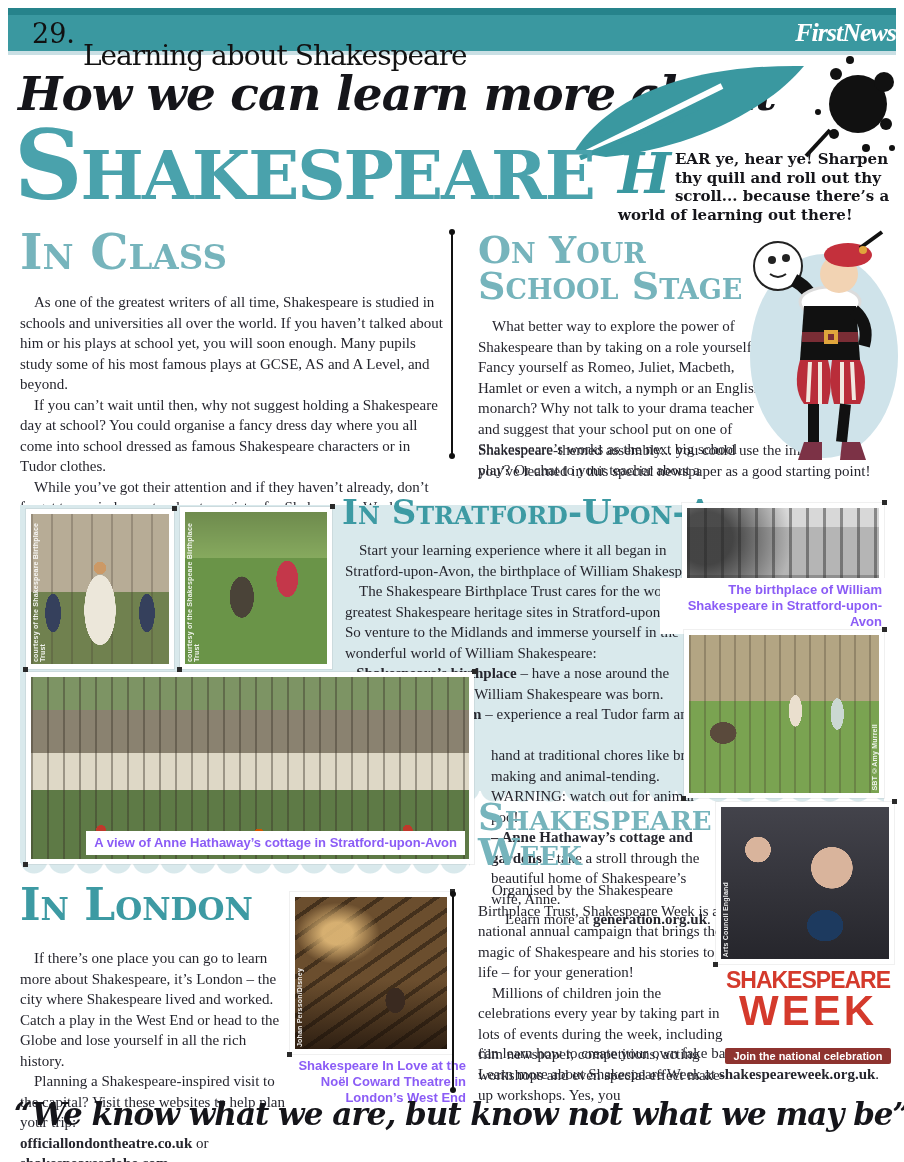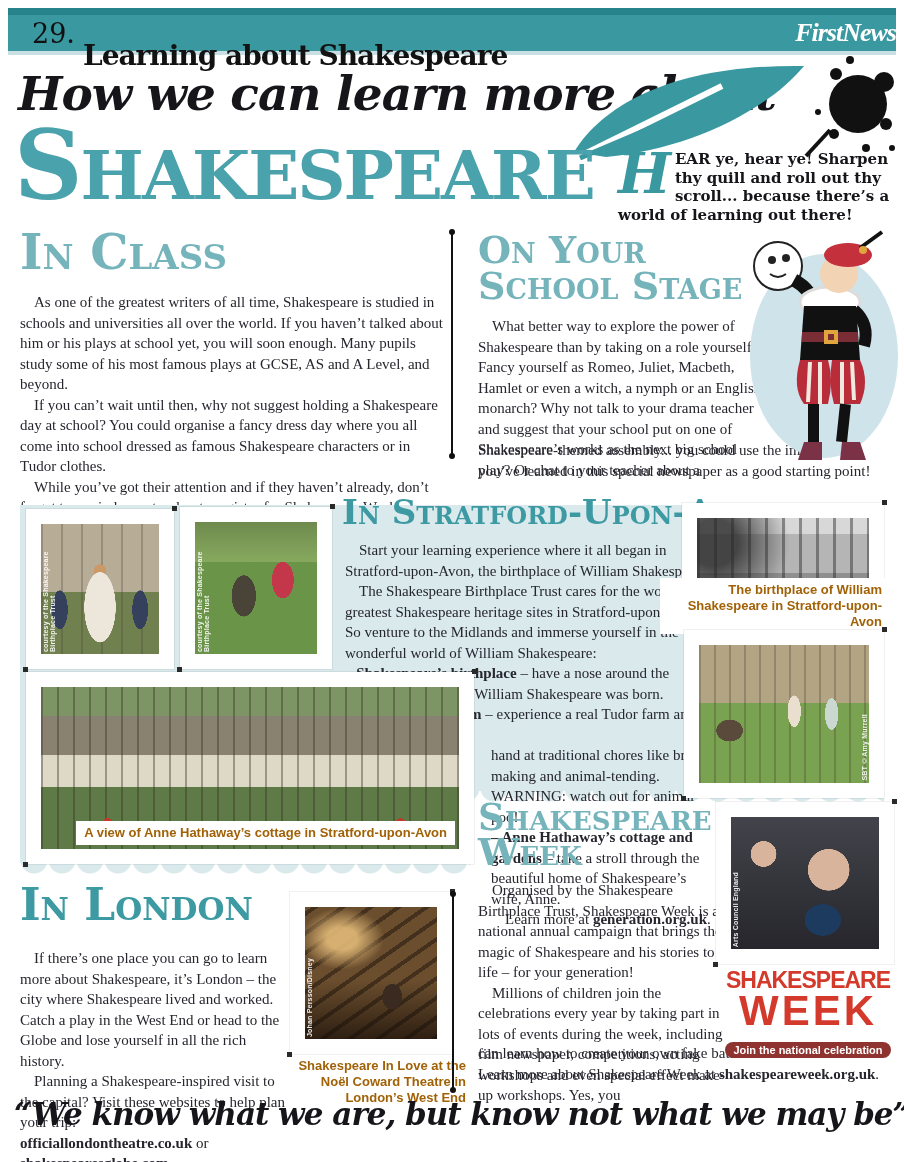--- a/index.html
+++ b/index.html
@@ -5,21 +5,21 @@
   html,body{margin:0;padding:0;background:#fff;}
   #page{position:relative;width:904px;height:1162px;background:#fff;overflow:hidden;
         font-family:"Liberation Serif",serif;color:#26262e;}
   .abs{position:absolute;}
 
   
   #header-band{left:8px;top:8px;width:888px;height:47px;background:#3a98a0;
     border-top:7px solid #26838b;border-bottom:4px solid #c9dfe4;box-sizing:border-box;
     display:flex;align-items:center;}
   #hdr-num{font-family:"DejaVu Serif",serif;font-size:27px;color:#111;margin-left:24px;}
-  #hdr-title{font-family:"DejaVu Serif",serif;font-weight:bold;font-size:28px;color:#121212;margin-left:8px;letter-spacing:-1px;margin-top:44px;}
+  #hdr-title{font-family:"DejaVu Serif",serif;font-weight:normal;font-size:28px;color:#121212;margin-left:8px;letter-spacing:-1px;margin-top:44px;}
   #hdr-brand{font-family:"Liberation Serif",serif;font-style:italic;font-weight:bold;font-size:26px;color:#fff;margin-left:auto;letter-spacing:-1px;}
   #hdr-focus{font-family:"Liberation Sans",sans-serif;font-weight:bold;font-size:19px;color:#fff;margin:0 14px 0 12px;letter-spacing:0.2px;}
 
   
   #script-title{left:18px;top:66px;font-family:"DejaVu Serif",serif;font-style:italic;font-weight:bold;
     font-size:47px;color:#15151a;letter-spacing:-1px;white-space:nowrap;}
   #big-title{left:14px;top:118px;font-family:"DejaVu Serif",serif;font-weight:bold;font-variant:small-caps;
     font-size:95px;line-height:1;color:#4aa2ac;letter-spacing:-2px;white-space:nowrap;}
   #hear-block{left:618px;top:150px;width:282px;font-family:"DejaVu Serif",serif;font-weight:bold;
     font-size:15px;line-height:18.5px;color:#15151a;}
@@ -41,27 +41,27 @@
   .vrule{width:2px;background:#111;}
   .vrule::before,.vrule::after{content:"";position:absolute;left:-2px;width:6px;height:6px;border-radius:50%;background:#111;}
   .vrule::before{top:-3px;} .vrule::after{bottom:-3px;}
 
   
   .panel{background:#d9e9ec;}
   .scallop{height:14px;background:radial-gradient(circle at 14px -3px,#d9e9ec 13px,rgba(0,0,0,0) 14px);
     background-size:28px 14px;background-repeat:repeat-x;}
 
   
-  .photo{background:#fff;padding:15px;box-sizing:border-box;box-shadow:0 0 0 1px rgba(0,0,0,.06);}
+  .photo{background:#fff;padding:5px;box-sizing:border-box;box-shadow:0 0 0 1px rgba(0,0,0,.06);}
   .photo::before,.photo::after{content:"";position:absolute;width:5px;height:5px;background:#2a2a2a;}
   .photo::before{top:-3px;right:-3px;} .photo::after{bottom:-3px;left:-3px;}
   .photo .img{position:relative;width:100%;height:100%;}
   .credit{position:absolute;left:1px;bottom:2px;writing-mode:vertical-rl;transform:rotate(180deg);
     font-family:"Liberation Sans",sans-serif;font-size:7px;font-weight:bold;color:#fff;opacity:.9;letter-spacing:.2px;}
-  .caption{font-family:"Liberation Sans",sans-serif;font-weight:bold;font-size:13px;line-height:16px;color:#a16207;}
+  .caption{font-family:"Liberation Sans",sans-serif;font-weight:bold;font-size:13px;line-height:16px;color:#8b5cf6;}
 
   .img-queen{background:
     radial-gradient(ellipse 26px 58px at 50% 64%,#ece7da 60%,rgba(0,0,0,0) 61%),
     radial-gradient(circle 9px at 50% 36%,#c96 70%,rgba(0,0,0,0) 71%),
     radial-gradient(ellipse 13px 32px at 16% 66%,#35405c 60%,rgba(0,0,0,0) 61%),
     radial-gradient(ellipse 13px 32px at 84% 66%,#35405c 60%,rgba(0,0,0,0) 61%),
     repeating-linear-gradient(90deg,rgba(70,60,50,.28) 0 2px,rgba(0,0,0,0) 2px 20px),
     linear-gradient(#b7ac96 0 52%,#70814f 52% 100%);}
   .img-archery{background:
     radial-gradient(ellipse 18px 30px at 72% 44%,#c4374a 60%,rgba(0,0,0,0) 61%),
@@ -95,21 +95,21 @@
     radial-gradient(ellipse 14px 18px at 66% 68%,#3a2a20 70%,rgba(0,0,0,0) 71%),
     radial-gradient(ellipse 60px 44px at 28% 24%,rgba(226,186,120,.9) 25%,rgba(0,0,0,0) 70%),
     repeating-linear-gradient(-35deg,rgba(20,12,6,.45) 0 4px,rgba(0,0,0,0) 4px 16px),
     linear-gradient(#6b4e2e 0 55%,#2e1f12 100%);}
 
   
   #sw-logo{text-align:center;font-family:"Liberation Sans",sans-serif;}
   #sw-logo-line1{color:#d43a2c;font-weight:bold;font-size:23px;letter-spacing:-1px;line-height:24px;}
   #sw-logo-line2{color:#d43a2c;font-weight:bold;font-size:42px;letter-spacing:3px;line-height:38px;}
   #sw-banner{display:inline-block;background:#8e332f;color:#fff;font-weight:bold;font-size:11px;
-    border-radius:8px;padding:2px 8px;margin-top:12px;}
+    border-radius:2px;padding:2px 8px;margin-top:18px;}
 
   
   #quote{left:14px;top:1096px;width:886px;white-space:nowrap;}
   #quote-text{font-family:"DejaVu Serif",serif;font-style:italic;font-weight:bold;font-size:31px;
     letter-spacing:-1px;color:#15151a;}
 </style>
 </head>
 <body>
 
 <div id="page">

